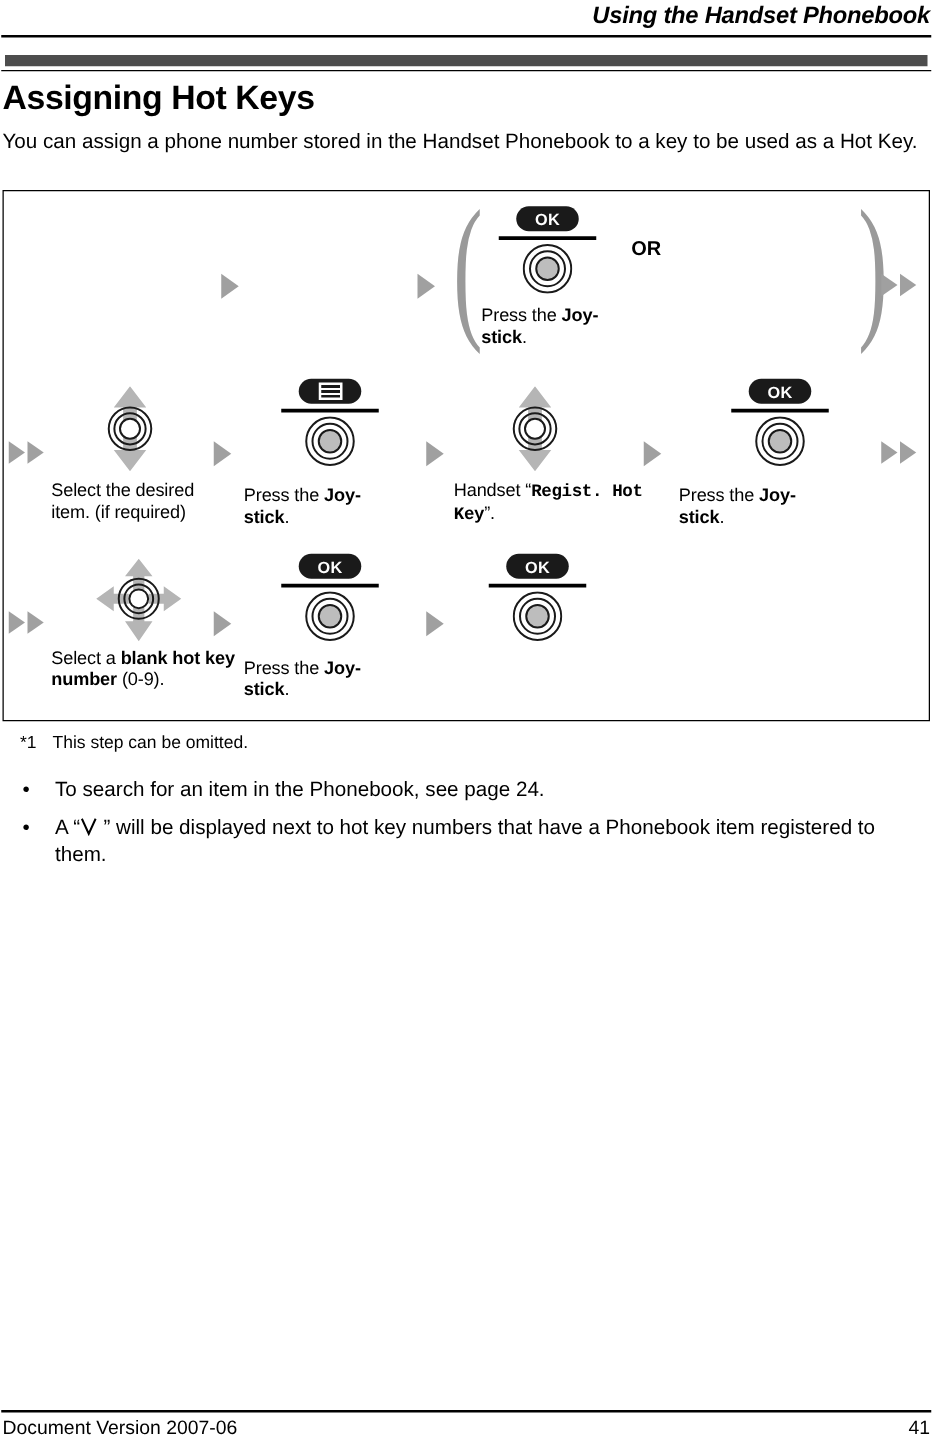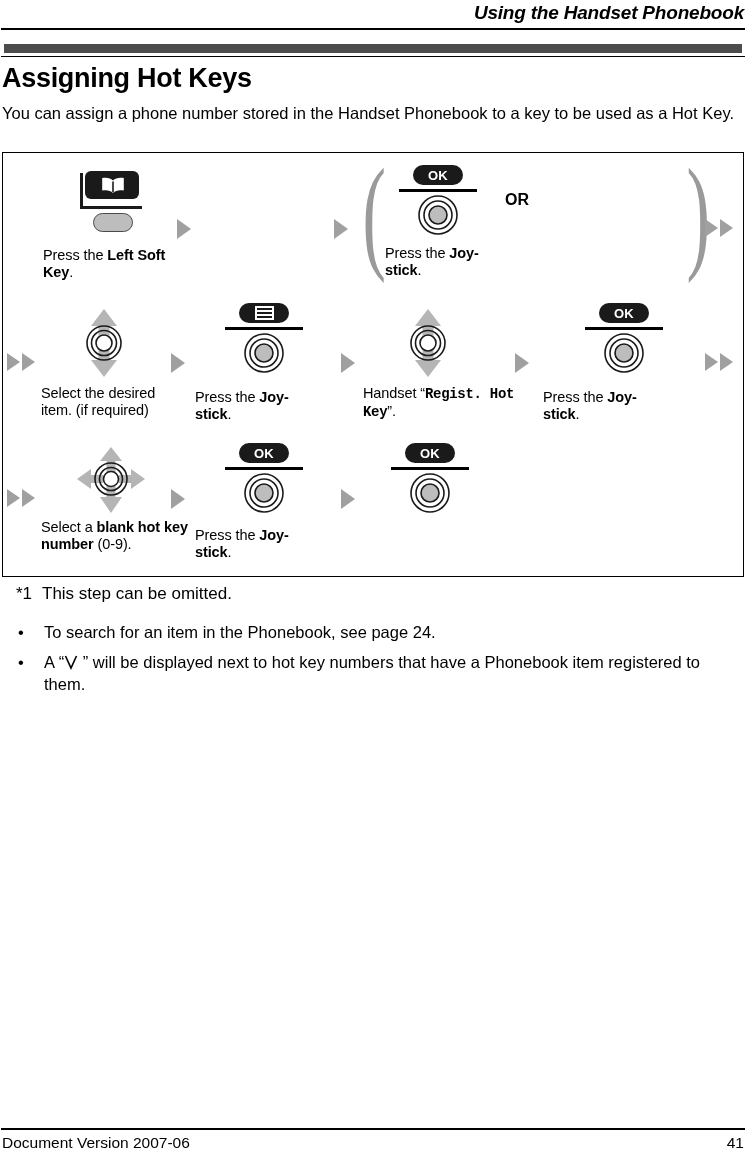--- a/index.html
+++ b/index.html
@@ -261,21 +261,21 @@
     left: 146px;
     font-size: 16px;
     font-weight: bold;
   }
 
   
   .footnote {
     position: absolute;
     top: 585px;
     left: 16px;
-    font-size: 17px;
+    font-size: 14px;
     line-height: 17px;
   }
   .footnote .fn-mark { display: inline-block; width: 26px; }
   .bullets {
     position: absolute;
     top: 613px;
     left: 16px;
     width: 700px;
   }
   .bullet {
@@ -327,38 +327,20 @@
 
 <div class="section-bar"></div>
 <div class="section-bar-rule"></div>
 <div class="section-title">Assigning Hot Keys</div>
 <div class="intro">You can assign a phone number stored in the Handset Phonebook to a key to be used as a Hot Key.</div>
 
 <div class="diagram">
 
   <div class="drow drow-1">
 
-    <div class="step" style="left:72px; top:18px;">
-      <div class="softkey-art">
-        <div class="softkey-bracket-v"></div>
-        <div class="softkey-bracket-h"></div>
-        <div class="softkey-icon">
-          <span class="book-glyph">
-            <svg width="24" height="17" viewBox="0 0 24 17">
-              <path d="M12 3.4 C9.4 0.6 5 0.2 1.2 1 L1.2 13.6 C5 12.8 9.4 13.2 12 16 C14.6 13.2 19 12.8 22.8 13.6 L22.8 1 C19 0.2 14.6 0.6 12 3.4 Z" fill="#ffffff"></path>
-              <path d="M12 4.6 L12 15.2" stroke="#1a1a1a" stroke-width="1.6" fill="none"></path>
-            </svg>
-          </span>
-        </div>
-        <div class="softkey-button"></div>
-      </div>
-      <div class="step-label" style="left:-32px; top:76px; width:150px;">
-        <span>Press the </span><b>Left Soft Key</b><span>.</span>
-      </div>
-    </div>
 
     <div class="arrow-single" style="left:174px; top:66px;">
       <div class="tri single"></div>
     </div>
 
 
     <div class="arrow-single" style="left:331px; top:66px;">
       <div class="tri single"></div>
     </div>
 

